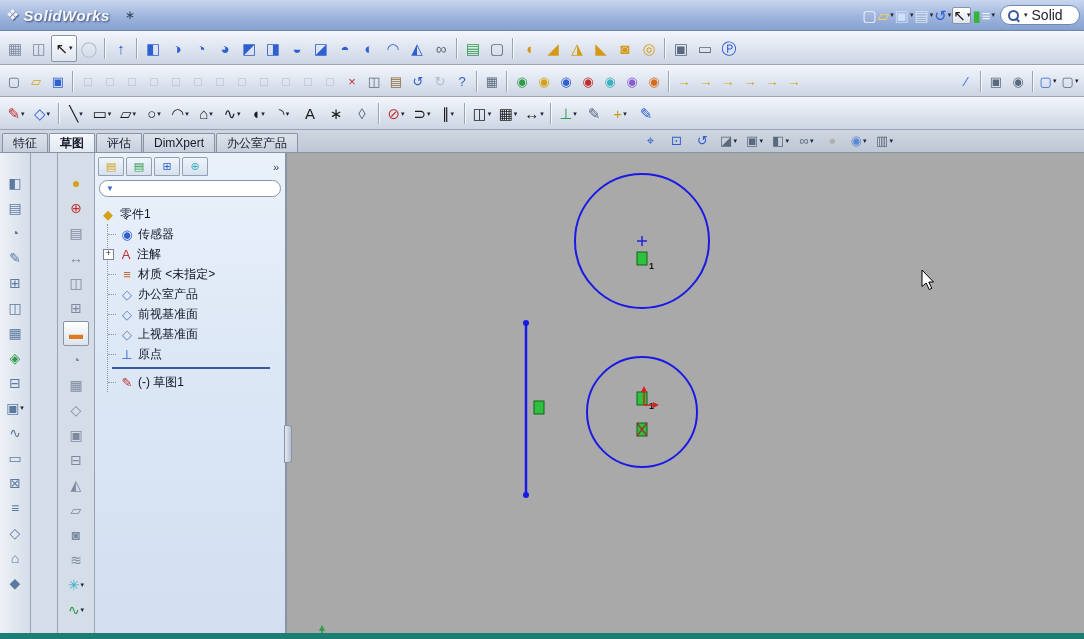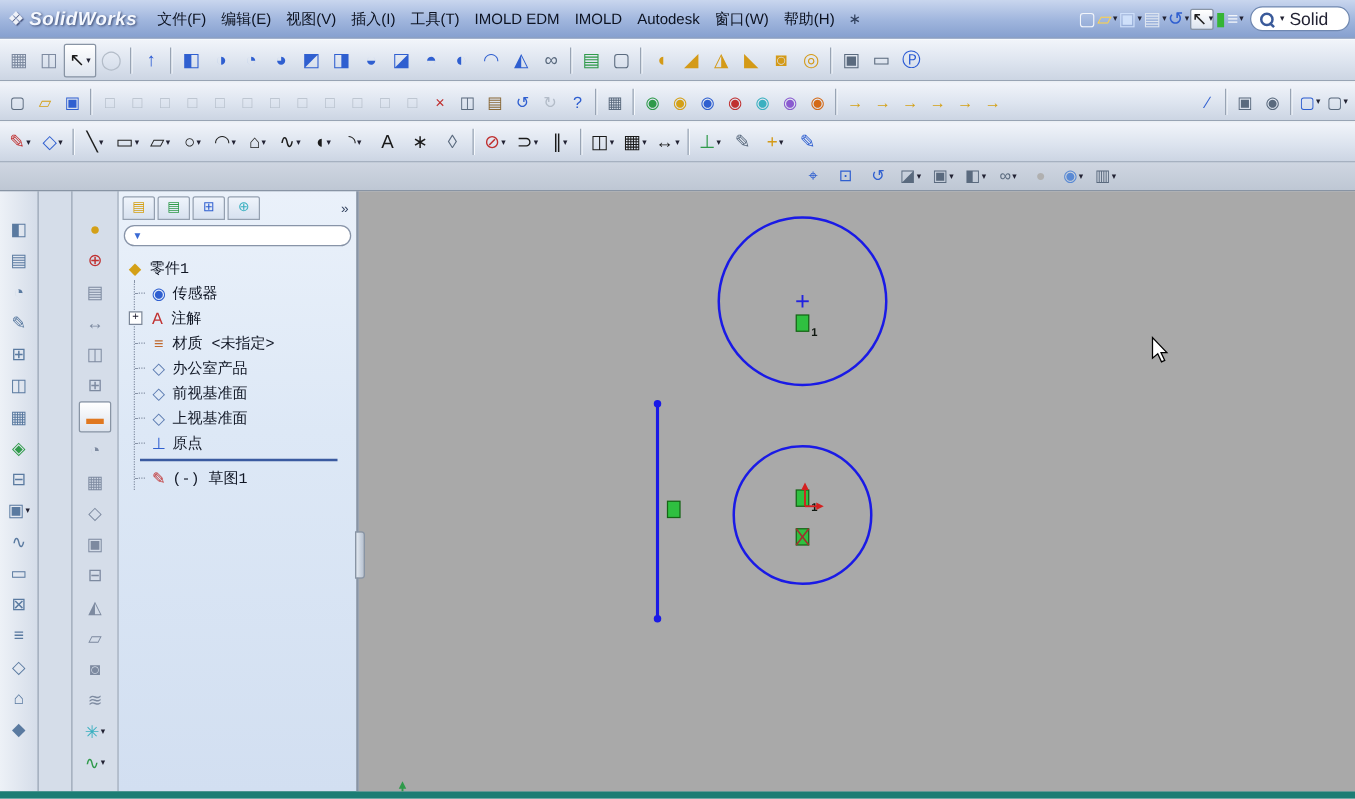--- a/index.html
+++ b/index.html
@@ -59,21 +59,21 @@
   .ttab{width:24px;height:17px;border:1px solid #94a0b0;background:linear-gradient(#eff4fb,#d7e1ef);display:flex;align-items:center;justify-content:center;border-radius:2px 2px 0 0;}
   .ttab .g{font-size:11px;line-height:1;}
   .chev{margin-left:auto;color:#31415e;font-size:11px;padding:0 3px;}
   .filter-row{padding:3px 4px 2px;}
   .filter-box{height:15px;background:#fff;border:1px solid #8894a8;border-radius:9px;display:flex;align-items:center;padding:0 6px;gap:4px;}
   .funnel{color:#3a6ad4;font-size:8px;line-height:1;}
   .filter-box input{flex:1;border:0;outline:0;background:transparent;font-size:11px;font-family:inherit;min-width:0;}
   .tree{flex:1 1 auto;padding:5px 2px 0 5px;overflow:hidden;color:#101624;}
   .trow-root{display:flex;align-items:center;gap:4px;height:20px;}
   .ticon{width:16px;flex:0 0 16px;text-align:center;font-size:13px;line-height:1;}
-  .tlabel{white-space:nowrap;font-family:Liberation Mono, monospace;}
+  .tlabel{white-space:nowrap;}
   .titems{margin-left:7px;border-left:1px dotted #8894a8;}
   .trow{display:flex;align-items:center;height:20px;gap:3px;}
   .branch{width:8px;flex:0 0 8px;border-top:1px dotted #8894a8;}
   .exp{width:9px;flex:0 0 9px;height:9px;border:1px solid #7a8698;background:#fff;font-size:9px;line-height:7px;text-align:center;color:#223;margin-left:-5px;margin-right:1px;}
   .rollback{border-top:2px solid #3a5aa0;margin:3px 2px 3px 4px;width:158px;}
 
   .splitter{width:2px;flex:0 0 2px;background:#8894a4;position:relative;z-index:3;}
   .split-handle{position:absolute;left:-1px;top:272px;width:6px;height:36px;background:linear-gradient(90deg,#e3e9f1,#b6c1d0);border:1px solid #8894a4;border-radius:0 3px 3px 0;}
 
   .viewport{flex:1 1 auto;position:relative;background:#a9a9a9;overflow:hidden;}
@@ -84,32 +84,20 @@
 </head>
 <body>
 
 <div class="window">
 
   <div class="titlebar">
     <div class="logo">
       <span class="cube">❖</span>
       <span class="name">SolidWorks</span>
     </div>
-    <div class="menus" id="menu-items">
-        <span class="menu">文件(F)</span>
-        <span class="menu">编辑(E)</span>
-        <span class="menu">视图(V)</span>
-        <span class="menu">插入(I)</span>
-        <span class="menu">工具(T)</span>
-        <span class="menu">IMOLD EDM</span>
-        <span class="menu">IMOLD</span>
-        <span class="menu">Autodesk</span>
-        <span class="menu">窗口(W)</span>
-        <span class="menu">帮助(H)</span>
-      </div>
     <span class="pin">∗</span>
     <div class="titlebar-right">
       <div id="titlebar-icons" style="display:flex;align-items:center;gap:1px;">
           <div class="tbi">
             <span class="g" style="color: rgb(242, 245, 250);">▢</span>
           </div>
           <div class="tbi">
             <span class="g" style="color: rgb(255, 210, 74);">▱</span>
             <span class="dd">▾</span>
           </div>
@@ -463,20 +451,27 @@
       <div class="tbi">
         <span class="g" style="color: rgb(212, 154, 23);">+</span>
         <span class="dd">▾</span>
       </div>
       <div class="tbi">
         <span class="g" style="color: rgb(47, 95, 208);">✎</span>
       </div>
     </div>
 
   <div class="tabbar">
+    <div id="cm-tabs" style="display:flex;align-items:flex-end;">
+        <div class="tab">特征</div>
+        <div class="tab active">草图</div>
+        <div class="tab">评估</div>
+        <div class="tab">DimXpert</div>
+        <div class="tab">办公室产品</div>
+      </div>
     <div class="viewtools" id="view-tools">
         <div class="tbi">
           <span class="g" style="color: rgb(47, 95, 208);">⌖</span>
         </div>
         <div class="tbi">
           <span class="g" style="color: rgb(47, 95, 208);">⊡</span>
         </div>
         <div class="tbi">
           <span class="g" style="color: rgb(47, 95, 208);">↺</span>
         </div>

